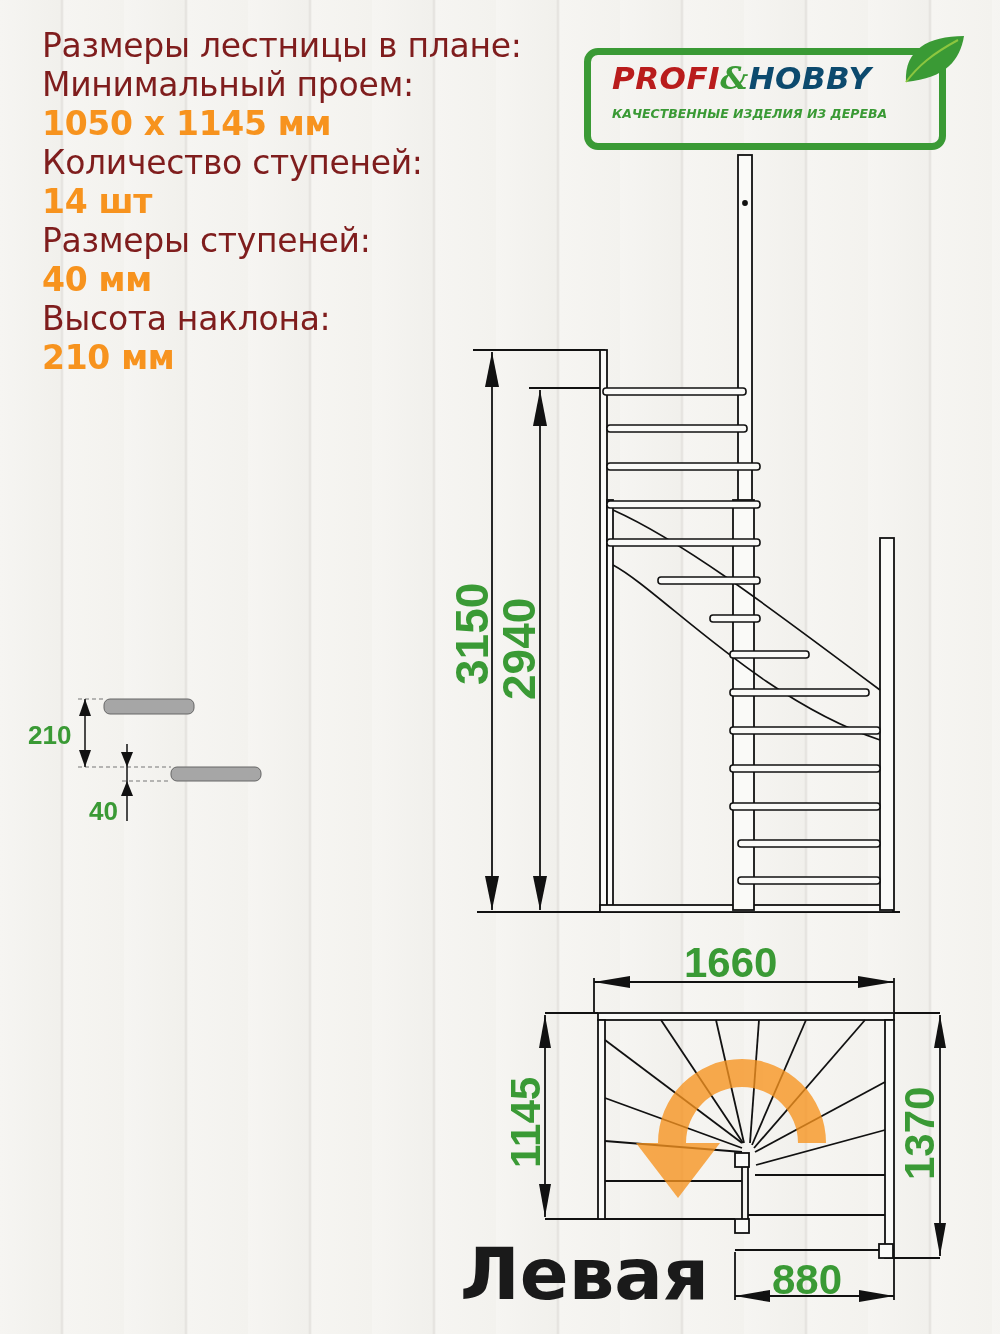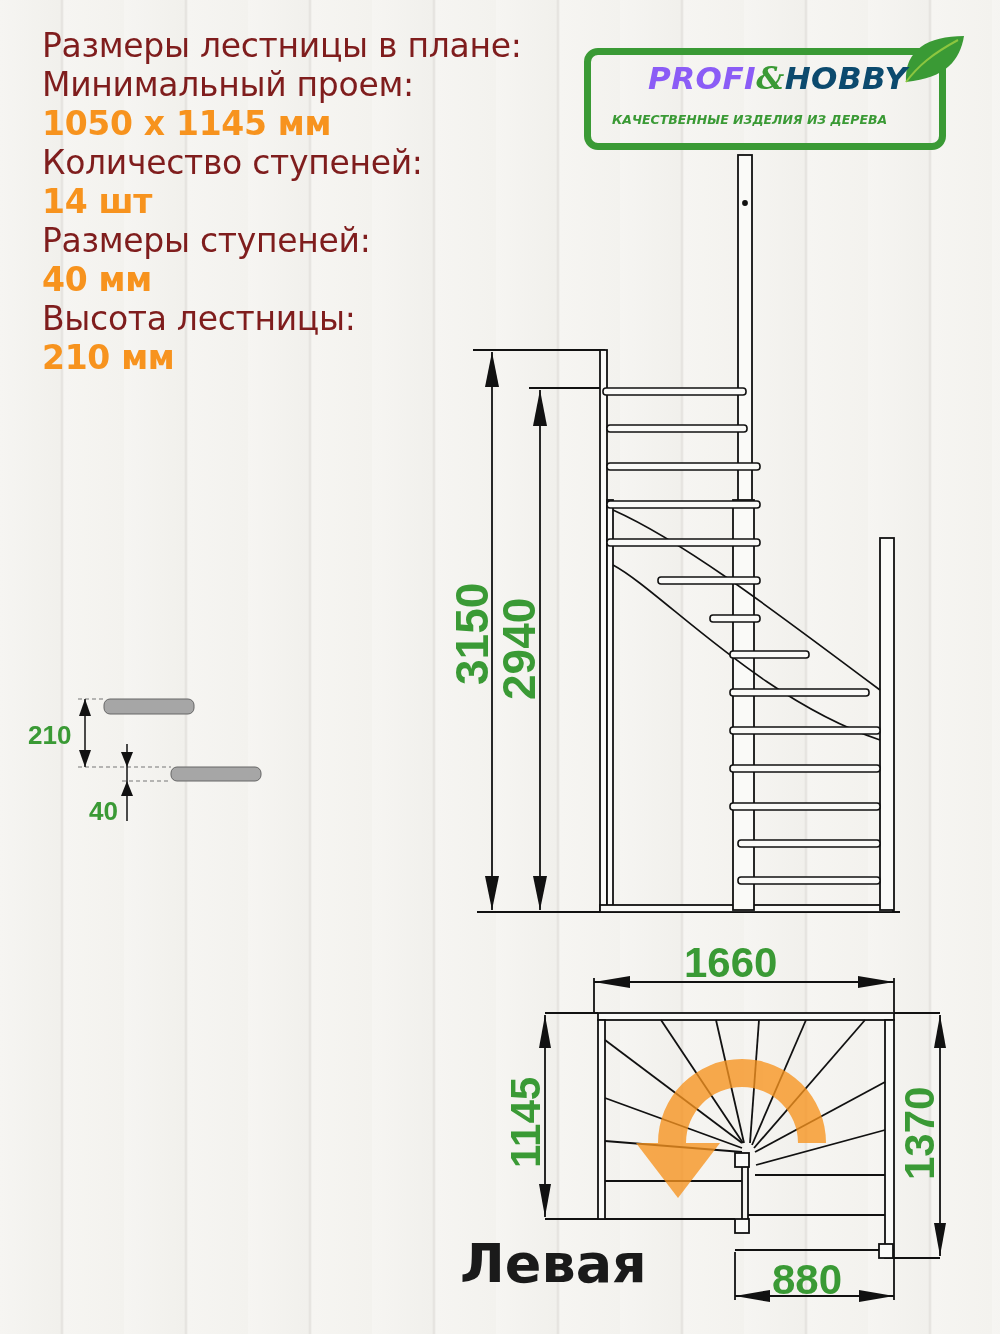--- a/index.html
+++ b/index.html
@@ -9,28 +9,28 @@
     background-image: repeating-linear-gradient(90deg, #f6f5f2 0px, #f1f0ec 60px, #e2e0dc 62px, #f6f5f2 64px, #f3f2ee 124px);
     font-family: "DejaVu Sans", "Liberation Sans", sans-serif;
   }
   .specs { position: absolute; left: 42px; top: 26px; width: 520px; }
   .spec { margin: 0; }
   .spec-label { display: block; font-size: 33px; line-height: 39px; color: #7f1d1d; letter-spacing: -0.3px; }
   .spec-value { display: block; font-size: 33px; line-height: 39px; font-weight: bold; color: #f7931e; letter-spacing: -0.3px; }
   .logo { position: absolute; left: 578px; top: 30px; width: 390px; height: 120px; }
   .logo-box { position: absolute; left: 6px; top: 18px; width: 348px; height: 88px; border: 7px solid #3a9a35; border-radius: 14px; }
   .logo-title { position: absolute; left: 34px; top: 30px; font-size: 31px; font-weight: bold; font-style: italic; white-space: nowrap; letter-spacing: 0.5px; }
-  .logo-profi { color: #8b5cf6; margin-left: 36px; }
+  .logo-profi { color: #b91c1c; }
   .logo-amp { color: #3a9a35; font-family: "DejaVu Serif", serif; }
   .logo-hobby { color: #0c4a6e; }
-  .logo-sub { position: absolute; left: 34px; top: 82px; font-size: 12.5px; font-weight: bold; font-style: italic; color: #3a9a35; white-space: nowrap; }
+  .logo-sub { position: absolute; left: 34px; top: 76px; font-size: 12.5px; font-weight: bold; font-style: italic; color: #3a9a35; white-space: nowrap; }
   .logo-leaf { position: absolute; left: 320px; top: 0px; }
   svg { position: absolute; overflow: visible; }
   .svg-text-green { fill: #3a9a35; font-family: "Liberation Sans", "DejaVu Sans", sans-serif; font-weight: bold; }
-  .variant { position: absolute; left: 460px; top: 1232px; font-size: 54px; font-weight: bold; color: #1a1a1a; }
+  .variant { position: absolute; left: 460px; top: 1232px; font-size: 72px; font-weight: bold; color: #1a1a1a; }
 </style>
 </head>
 <body>
 
 <div class="specs">
   <div class="spec">
     <span class="spec-label">Размеры лестницы в плане:</span>
   </div>
   <div class="spec">
     <span class="spec-label">Минимальный проем:</span>
@@ -38,21 +38,21 @@
   </div>
   <div class="spec">
     <span class="spec-label">Количество ступеней:</span>
     <span class="spec-value">14 шт</span>
   </div>
   <div class="spec">
     <span class="spec-label">Размеры ступеней:</span>
     <span class="spec-value">40 мм</span>
   </div>
   <div class="spec">
-    <span class="spec-label">Высота лестницы:</span>
+    <span class="spec-label">Высота наклона:</span>
     <span class="spec-value">210 мм</span>
   </div>
 </div>
 
 <div class="logo">
   <div class="logo-box"></div>
   <svg class="logo-leaf" width="70" height="60" viewBox="0 0 70 60">
     <path d="M8 52 C 6 20, 30 6, 66 6 C 62 30, 48 48, 8 52 Z" fill="#3a9a35"></path>
     <path d="M8 52 C 20 36, 34 24, 60 10" stroke="#8cc63f" stroke-width="2" fill="none"></path>
   </svg>

